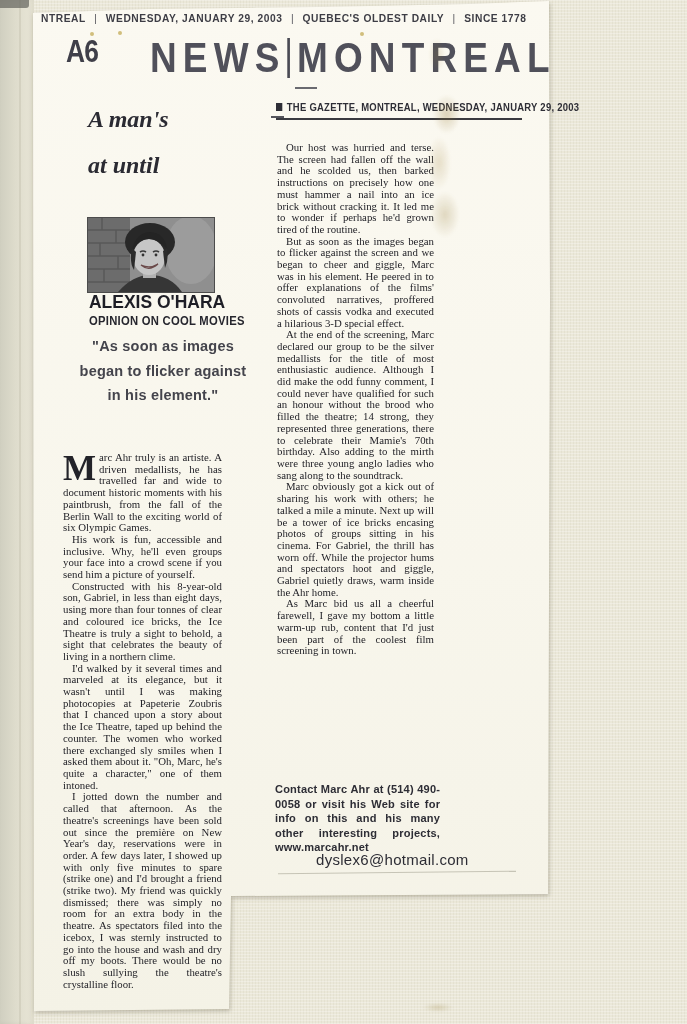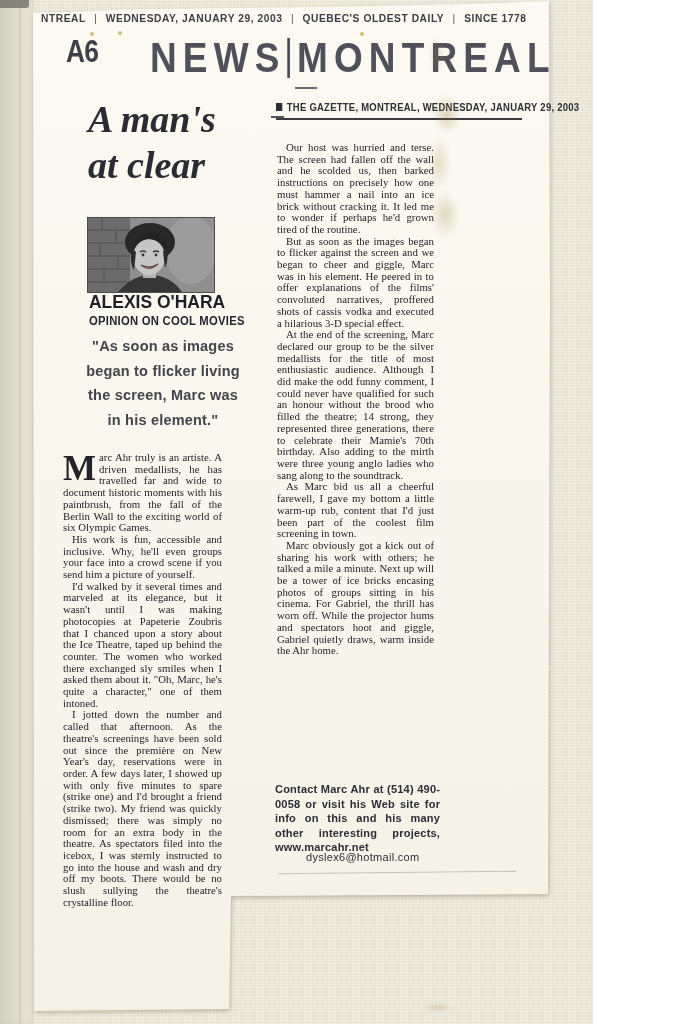--- a/index.html
+++ b/index.html
@@ -1,17 +1,17 @@
 <!DOCTYPE html>
 <html><head>
 <meta charset="utf-8">
 <style>
   html,body{margin:0;padding:0;}
   #stage{
-    position:relative;width:593px;height:1024px;overflow:hidden;
+    position:relative;width:687px;height:1024px;overflow:hidden;
     background-color:#ebe8d9;
     background-image:
       repeating-linear-gradient(0deg, rgba(255,255,255,.28) 0 1px, rgba(0,0,0,0) 1px 3px),
       repeating-linear-gradient(90deg, rgba(186,182,156,.14) 0 1px, rgba(0,0,0,0) 1px 3px);
     font-family:"Liberation Sans", sans-serif;
     text-decoration:underline;
   }
   .left-band{position:absolute;left:0;top:0;width:34px;height:1024px;
     background:linear-gradient(90deg,#d0cfc0 0%,#dedccc 45%,#e9e6d7 100%);
     box-shadow:inset -3px 0 4px rgba(90,85,60,.08);}
@@ -56,21 +56,21 @@
 
   
   .gazette-strip{position:absolute;left:276px;top:101px;display:flex;align-items:center;gap:5px;
     white-space:nowrap;transform:scaleX(.9);transform-origin:left top;}
   .gazette-sq{width:7px;height:8px;background:#2e2e36;flex:0 0 auto;}
   .gazette-text{font-weight:700;font-size:10.5px;letter-spacing:.3px;color:#2e2e36;}
   .gazette-rule{position:absolute;left:276px;top:118px;width:246px;height:2px;background:#3a3a40;}
 
   
   .headline{position:absolute;left:88px;top:96px;font-family:"Liberation Serif",serif;
-    font-style:italic;font-weight:700;font-size:38px;line-height:46px;color:#2b2b33;}
+    font-style:italic;font-weight:700;font-size:24px;line-height:46px;color:#2b2b33;}
   .photo{position:absolute;left:87px;top:217px;width:126px;height:74px;border:1px solid #4c4c4c;
     overflow:hidden;background:#8f8f8f;}
   .byline{position:absolute;left:89px;top:291px;font-weight:700;font-size:19px;color:#1e1e26;
     transform:scaleX(.92);transform-origin:left top;white-space:nowrap;}
   .byline-role{position:absolute;left:89px;top:314px;font-weight:700;font-size:12.5px;
     letter-spacing:.3px;color:#26262e;transform:scaleX(.9);transform-origin:left top;white-space:nowrap;}
   .pullquote{position:absolute;left:58px;top:334px;width:210px;text-align:center;
     font-weight:700;font-size:14.5px;line-height:24.5px;color:#44444c;letter-spacing:.2px;}
 
   
@@ -81,21 +81,21 @@
   .bodycol p.first{text-indent:0;}
   .body-left{left:63px;top:452px;width:159px;height:558px;}
   .body-right{left:277px;top:142px;width:157px;height:636px;}
   .dropcap{float:left;font-family:"Liberation Serif",serif;font-weight:700;
     font-size:35px;line-height:30px;padding:2px 3px 0 0;color:#232329;}
 
   
   .contact{position:absolute;left:275px;top:782px;width:172px;text-align:justify;
     font-weight:700;font-size:11.5px;line-height:14.5px;color:#2d2d35;letter-spacing:.2px;
     transform:scaleX(.96);transform-origin:left top;}
-  .email{position:absolute;left:306px;top:851px;font-weight:400;font-size:11px;
+  .email{position:absolute;left:316px;top:851px;font-weight:400;font-size:15px;
     color:#2d2d35;letter-spacing:.3px;}
 </style>
 </head>
 <body>
 
 <div id="stage">
 
   <div class="left-band"></div>
   <div class="left-band-crease"></div>
   <div class="corner-mark"></div>
@@ -123,21 +123,21 @@
   </div>
 
   <div class="gazette-strip">
     <span class="gazette-sq"></span>
     <span class="gazette-text">THE GAZETTE, MONTREAL, WEDNESDAY, JANUARY 29, 2003</span>
   </div>
   <div class="gazette-rule"></div>
 
   <div class="headline">
     <div>A man's</div>
-    <div>at clear</div>
+    <div>at until</div>
   </div>
 
   <div class="photo" title="Black-and-white portrait of Alexis O'Hara, smiling woman with short dark hair in front of a brick wall">
     <svg width="126" height="74" viewBox="0 0 126 74">
       <rect width="126" height="74" fill="#8f8f8f"></rect>
       <rect width="42" height="74" fill="#6c6c6c"></rect>
       <g stroke="#585858" stroke-width="1.5">
         <line x1="0" y1="12" x2="42" y2="12"></line>
           <line x1="0" y1="25" x2="42" y2="25"></line>
         <line x1="0" y1="38" x2="42" y2="38"></line>
@@ -163,38 +163,38 @@
       <circle cx="68" cy="37" r="1.4" fill="#333"></circle>
       <path d="M53 47 Q61 54 70 46 Q62 51 53 47 Z" fill="#ececec" stroke="#6b4a4a" stroke-width="1.2"></path>
     </svg>
   </div>
 
   <div class="byline">ALEXIS O'HARA</div>
   <div class="byline-role">OPINION ON COOL MOVIES</div>
 
   <div class="pullquote">
     <div>"As soon as images</div>
-    <div>began to flicker living</div>
-    <div>the screen, Marc was</div>
+    <div>began to flicker against</div>
     <div>in his element."</div>
   </div>
 
   <div class="bodycol body-left">
     <p class="first"><span class="dropcap">M</span><span>arc Ahr truly is an artiste. A driven medallists, he has travelled far and wide to document historic moments with his paintbrush, from the fall of the Berlin Wall to the exciting world of six Olympic Games.</span></p>
     <p>His work is fun, accessible and inclusive. Why, he'll even groups your face into a crowd scene if you send him a picture of yourself.</p>
+    <p>Constructed with his 8-year-old son, Gabriel, in less than eight days, using more than four tonnes of clear and coloured ice bricks, the Ice Theatre is truly a sight to behold, a sight that celebrates the beauty of living in a northern clime.</p>
     <p>I'd walked by it several times and marveled at its elegance, but it wasn't until I was making photocopies at Papeterie Zoubris that I chanced upon a story about the Ice Theatre, taped up behind the counter. The women who worked there exchanged sly smiles when I asked them about it. "Oh, Marc, he's quite a character," one of them intoned.</p>
     <p>I jotted down the number and called that afternoon. As the theatre's screenings have been sold out since the première on New Year's day, reservations were in order. A few days later, I showed up with only five minutes to spare (strike one) and I'd brought a friend (strike two). My friend was quickly dismissed; there was simply no room for an extra body in the theatre. As spectators filed into the icebox, I was sternly instructed to go into the house and wash and dry off my boots. There would be no slush sullying the theatre's crystalline floor.</p>
   </div>
 
   <div class="bodycol body-right">
     <p>Our host was hurried and terse. The screen had fallen off the wall and he scolded us, then barked instructions on precisely how one must hammer a nail into an ice brick without cracking it. It led me to wonder if perhaps he'd grown tired of the routine.</p>
     <p>But as soon as the images began to flicker against the screen and we began to cheer and giggle, Marc was in his element. He peered in to offer explanations of the films' convoluted narratives, proffered shots of cassis vodka and executed a hilarious 3-D special effect.</p>
     <p>At the end of the screening, Marc declared our group to be the silver medallists for the title of most enthusiastic audience. Although I did make the odd funny comment, I could never have qualified for such an honour without the brood who filled the theatre; 14 strong, they represented three generations, there to celebrate their Mamie's 70th birthday. Also adding to the mirth were three young anglo ladies who sang along to the soundtrack.</p>
+    <p>Marc obviously got a kick out of sharing his work with others; he talked a mile a minute. Next up will be a tower of ice bricks encasing photos of groups sitting in his cinema. For Gabriel, the thrill has worn off. While the projector hums and spectators hoot and giggle, Gabriel quietly draws, warm inside the Ahr home.</p>
     <p>As Marc bid us all a cheerful farewell, I gave my bottom a little warm-up rub, content that I'd just been part of the coolest film screening in town.</p>
-    <p>Marc obviously got a kick out of sharing his work with others; he talked a mile a minute. Next up will be a tower of ice bricks encasing photos of groups sitting in his cinema. For Gabriel, the thrill has worn off. While the projector hums and spectators hoot and giggle, Gabriel quietly draws, warm inside the Ahr home.</p>
   </div>
 
   <div class="contact">Contact Marc Ahr at (514) 490-0058 or visit his Web site for info on this and his many other interesting projects, www.marcahr.net</div>
   <div class="email">dyslex6@hotmail.com</div>
   <div class="diag-line"></div>
 
   <div class="stain1"></div>
   <div class="stain2"></div>
   <div class="smudge-bottom"></div>
   <div class="dot" style="left:90px;top:32px;"></div>

